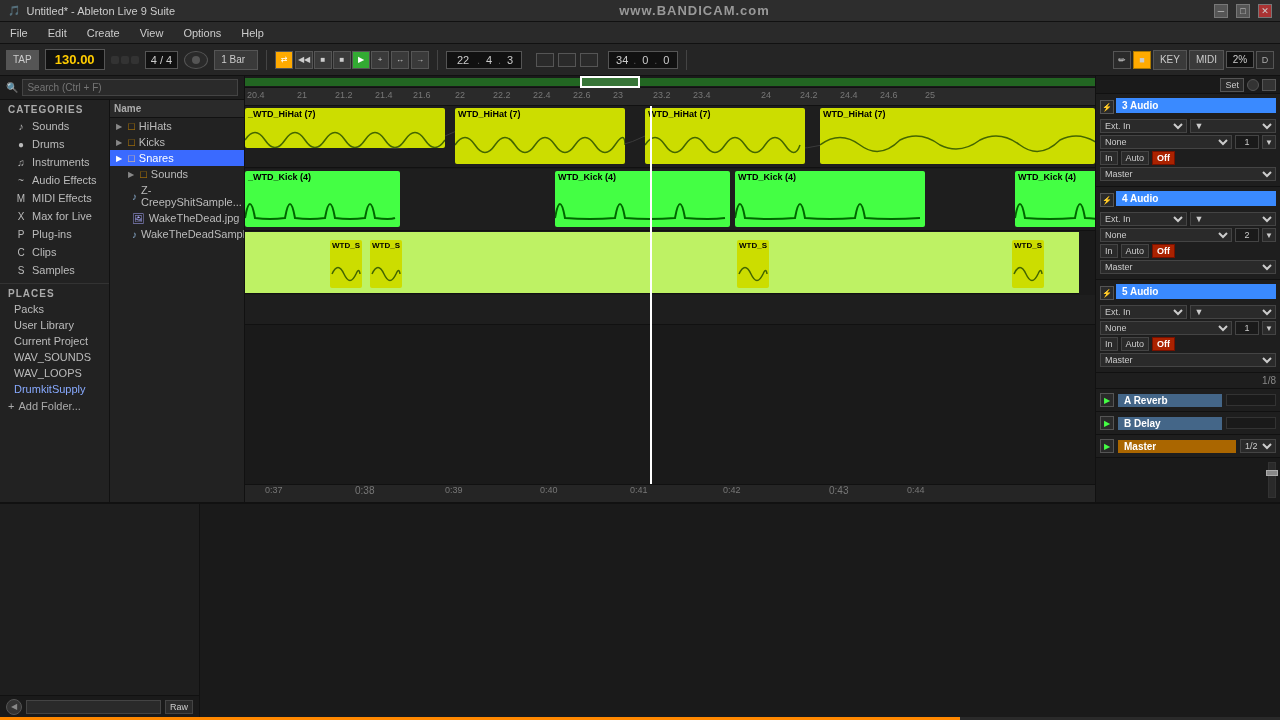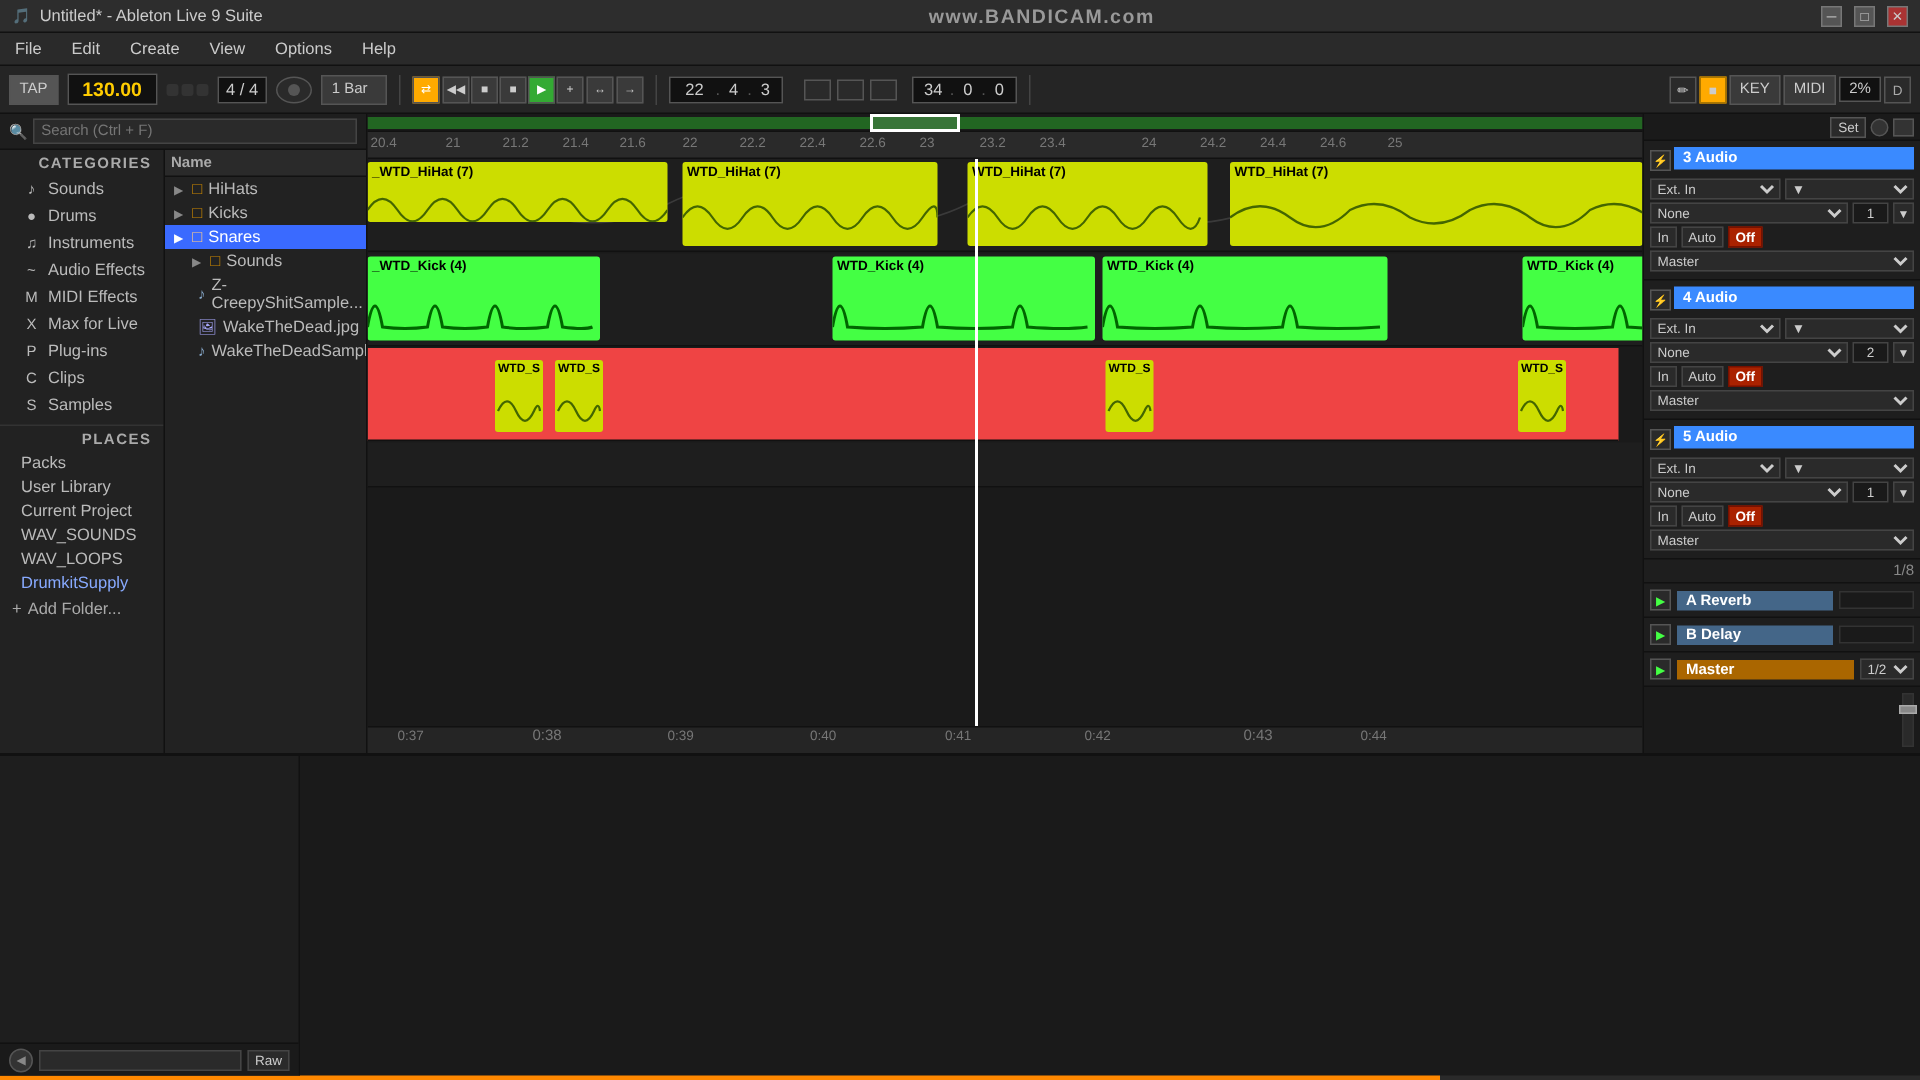--- a/index.html
+++ b/index.html
@@ -36,21 +36,21 @@
     #main { display: flex; height: calc(720px - 22px - 22px - 32px - 22px); }
 
     
     #sidebar {
       width: 245px; background: #222; border-right: 1px solid #111; display: flex; flex-direction: column; flex-shrink: 0;
     }
     #sidebar-search {
       height: 24px; background: #1e1e1e; display: flex; align-items: center; padding: 0 6px; border-bottom: 1px solid #111;
     }
     #sidebar-search input { background: #2a2a2a; border: 1px solid #444; color: #ccc; font-size: 10px; padding: 2px 4px; width: 100%; }
-    .sidebar-section-header { font-size: 10px; color: #aaa; padding: 4px 8px 2px; font-weight: bold; letter-spacing: 1px; text-align: right; }
+    .sidebar-section-header { font-size: 10px; color: #aaa; padding: 4px 8px 2px; font-weight: bold; letter-spacing: 1px; }
     .sidebar-item { display: flex; align-items: center; padding: 2px 6px 2px 14px; cursor: pointer; font-size: 11px; color: #bbb; gap: 4px; }
     .sidebar-item .icon { width: 14px; height: 14px; display: flex; align-items: center; justify-content: center; font-size: 10px; flex-shrink: 0; }
     .file-item { display: flex; align-items: center; padding: 2px 6px; cursor: pointer; font-size: 11px; color: #bbb; gap: 4px; }
     .file-item .folder-icon { color: #cc8800; font-size: 11px; }
     .file-item .file-icon { color: #88aacc; font-size: 10px; }
     .file-item.highlighted { background: #3a6aff; color: #fff; }
     .add-folder { display: flex; align-items: center; padding: 3px 8px; cursor: pointer; font-size: 11px; color: #aaa; gap: 4px; }
 
     
     #center { flex: 1; display: flex; flex-direction: column; overflow: hidden; }
@@ -394,21 +394,21 @@
         </div>
 
         <div style="position:absolute;left:770px;top:2px;width:167px;height:56px;background:#44ff44;border-radius:2px;overflow:hidden;cursor:pointer;">
           <div style="font-size:9px;color:#000;font-weight:bold;padding:1px 3px;">WTD_Kick (4)</div>
           <svg style="width:100%;height:70%;position:absolute;bottom:0;">
             <path d="M0,30 Q5,2 10,30 Q35,32 60,30 Q65,2 70,30 Q95,32 120,30 Q125,2 130,30 Q155,32 162,30" stroke="#006600" fill="none" stroke-width="2"></path>
           </svg>
         </div>
       </div>
 
-      <div style="position:absolute;top:126px;left:0;right:16px;height:62px;border-bottom:1px solid #111;background:#ef4444;">
+      <div style="position:absolute;top:126px;left:0;right:16px;height:62px;border-bottom:1px solid #111;background:#bef264;">
 
         <div style="position:absolute;left:85px;top:8px;width:32px;height:48px;background:#ccdd00;border-radius:2px;overflow:hidden;cursor:pointer;">
           <div style="font-size:8px;color:#000;font-weight:bold;padding:1px 2px;">WTD_S</div>
           <svg style="width:100%;height:60%;position:absolute;bottom:0;">
             <path d="M2,15 Q8,2 14,15 Q20,28 26,15 Q29,8 30,15" stroke="#446600" fill="none" stroke-width="1.5"></path>
           </svg>
         </div>
 
         <div style="position:absolute;left:125px;top:8px;width:32px;height:48px;background:#ccdd00;border-radius:2px;overflow:hidden;cursor:pointer;">
           <div style="font-size:8px;color:#000;font-weight:bold;padding:1px 2px;">WTD_S</div>

